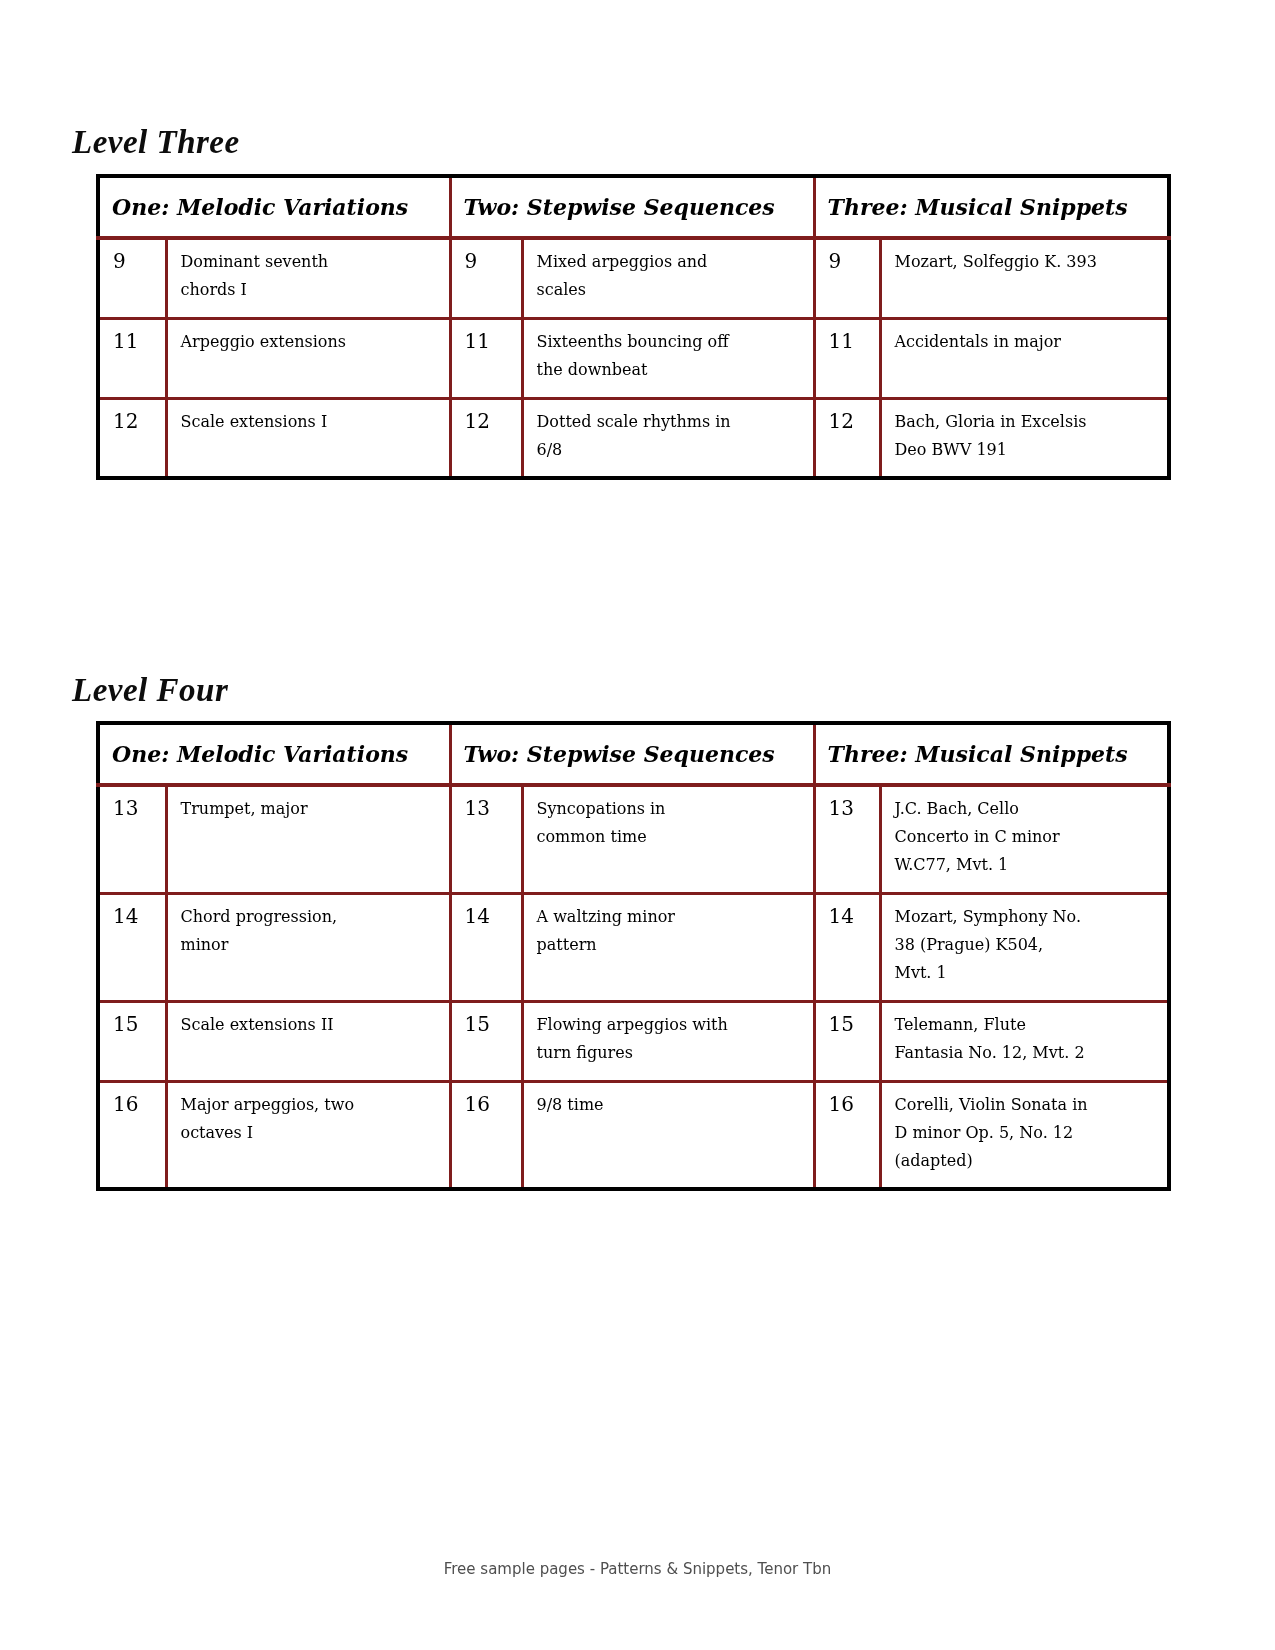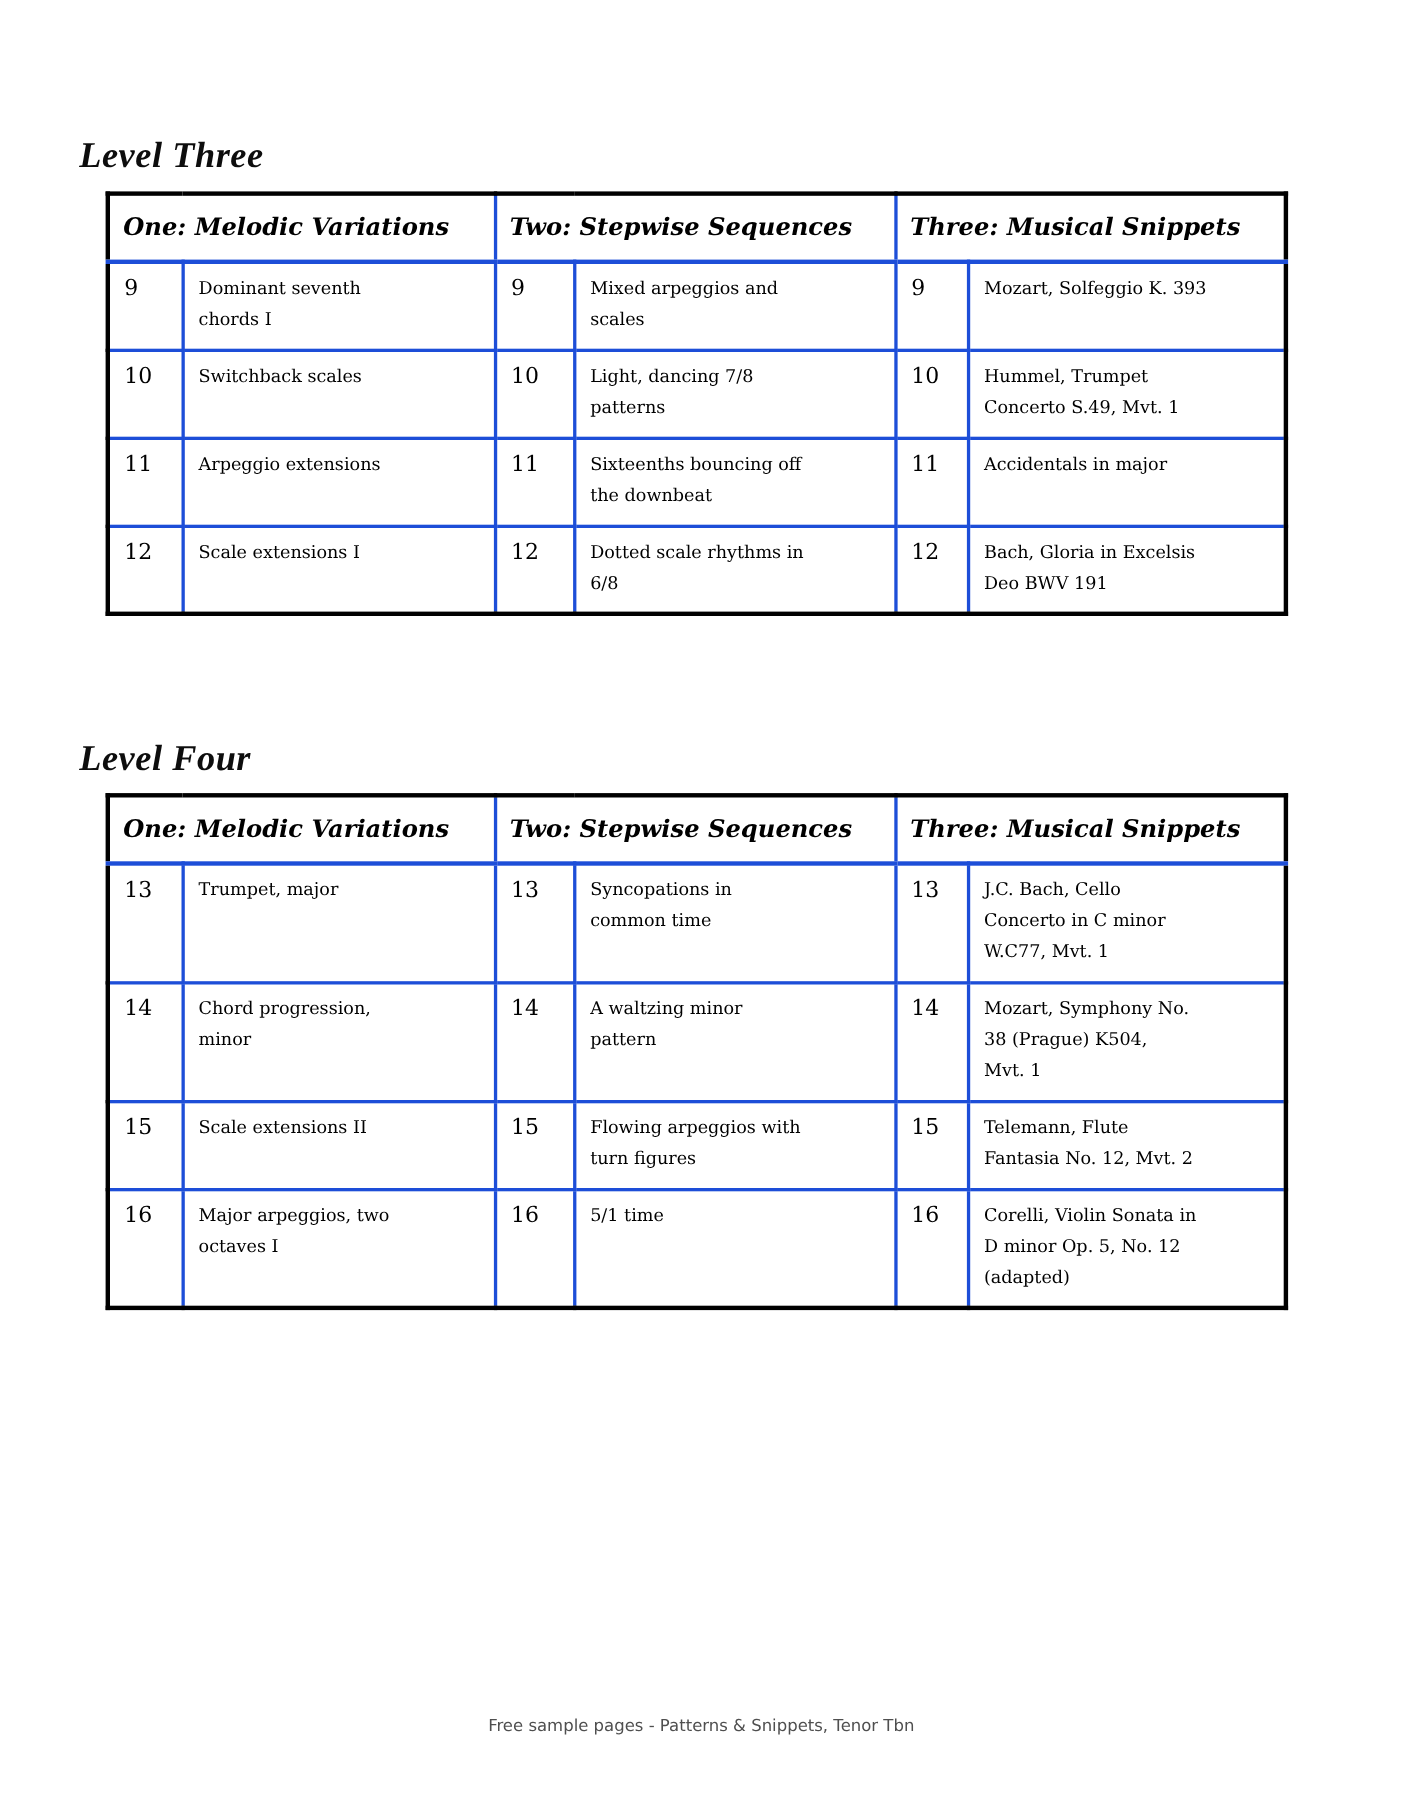--- a/index.html
+++ b/index.html
@@ -31,21 +31,21 @@
     left: 96px;
     width: 1071px;
     border-collapse: collapse;
     table-layout: fixed;
     border: 4px solid #000000;
   }
   #table-three { top: 174px; }
   #table-four  { top: 721px; }
 
   table.levels th, table.levels td {
-    border: 3px solid #1d4ed8;
+    border: 3px solid #7f1d1d;
     vertical-align: top;
     overflow: hidden;
   }
   table.levels th {
     font-size: 22px;
     font-weight: bold;
     font-style: italic;
     text-align: left;
     vertical-align: middle;
     padding: 6px 6px 6px 12px;
@@ -105,30 +105,20 @@
         <td class="num-cell">9</td>
         <td class="desc-cell">Dominant seventh
 chords I</td>
         <td class="num-cell">9</td>
         <td class="desc-cell">Mixed arpeggios and
 scales</td>
         <td class="num-cell">9</td>
         <td class="desc-cell">Mozart, Solfeggio K. 393</td>
       </tr>
       <tr class="h80">
-        <td class="num-cell">10</td>
-        <td class="desc-cell">Switchback scales</td>
-        <td class="num-cell">10</td>
-        <td class="desc-cell">Light, dancing 7/8
-patterns</td>
-        <td class="num-cell">10</td>
-        <td class="desc-cell">Hummel, Trumpet
-Concerto S.49, Mvt. 1</td>
-      </tr>
-      <tr class="h80">
         <td class="num-cell">11</td>
         <td class="desc-cell">Arpeggio extensions</td>
         <td class="num-cell">11</td>
         <td class="desc-cell">Sixteenths bouncing off
 the downbeat</td>
         <td class="num-cell">11</td>
         <td class="desc-cell">Accidentals in major</td>
       </tr>
       <tr class="h80">
         <td class="num-cell">12</td>
@@ -193,21 +183,21 @@
 turn figures</td>
         <td class="num-cell">15</td>
         <td class="desc-cell">Telemann, Flute
 Fantasia No. 12, Mvt. 2</td>
       </tr>
       <tr class="h108">
         <td class="num-cell">16</td>
         <td class="desc-cell">Major arpeggios, two
 octaves I</td>
         <td class="num-cell">16</td>
-        <td class="desc-cell">5/1 time</td>
+        <td class="desc-cell">9/8 time</td>
         <td class="num-cell">16</td>
         <td class="desc-cell">Corelli, Violin Sonata in
 D minor Op. 5, No. 12
 (adapted)</td>
       </tr>
     </tbody>
   </table>
 
   <div id="footer">Free sample pages - Patterns &amp; Snippets, Tenor Tbn</div>
 

